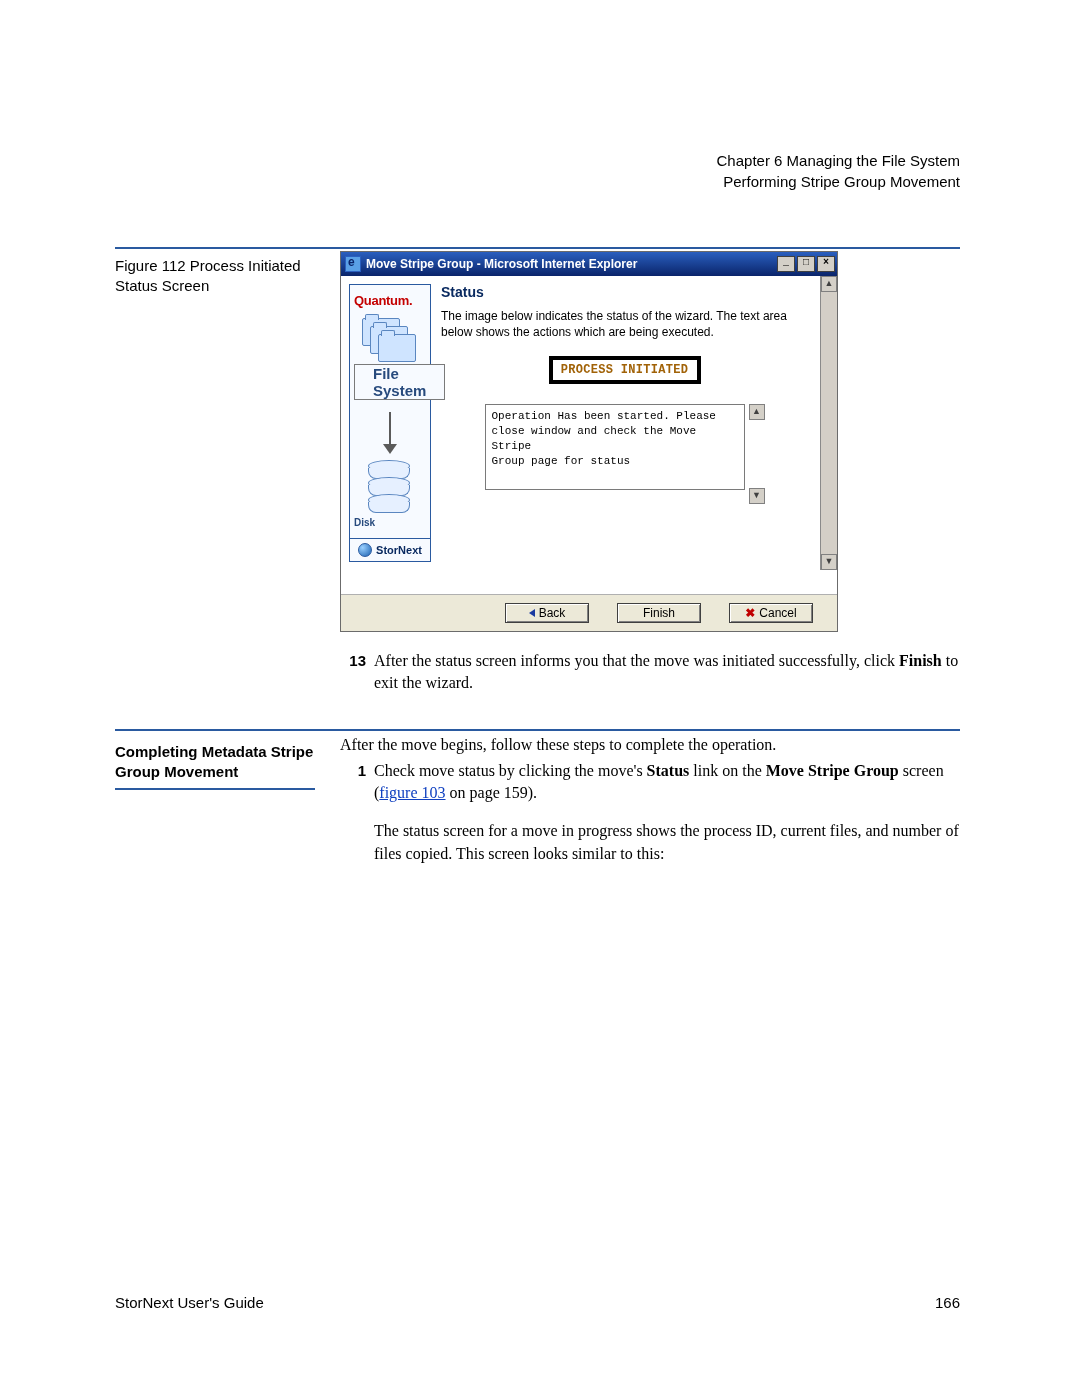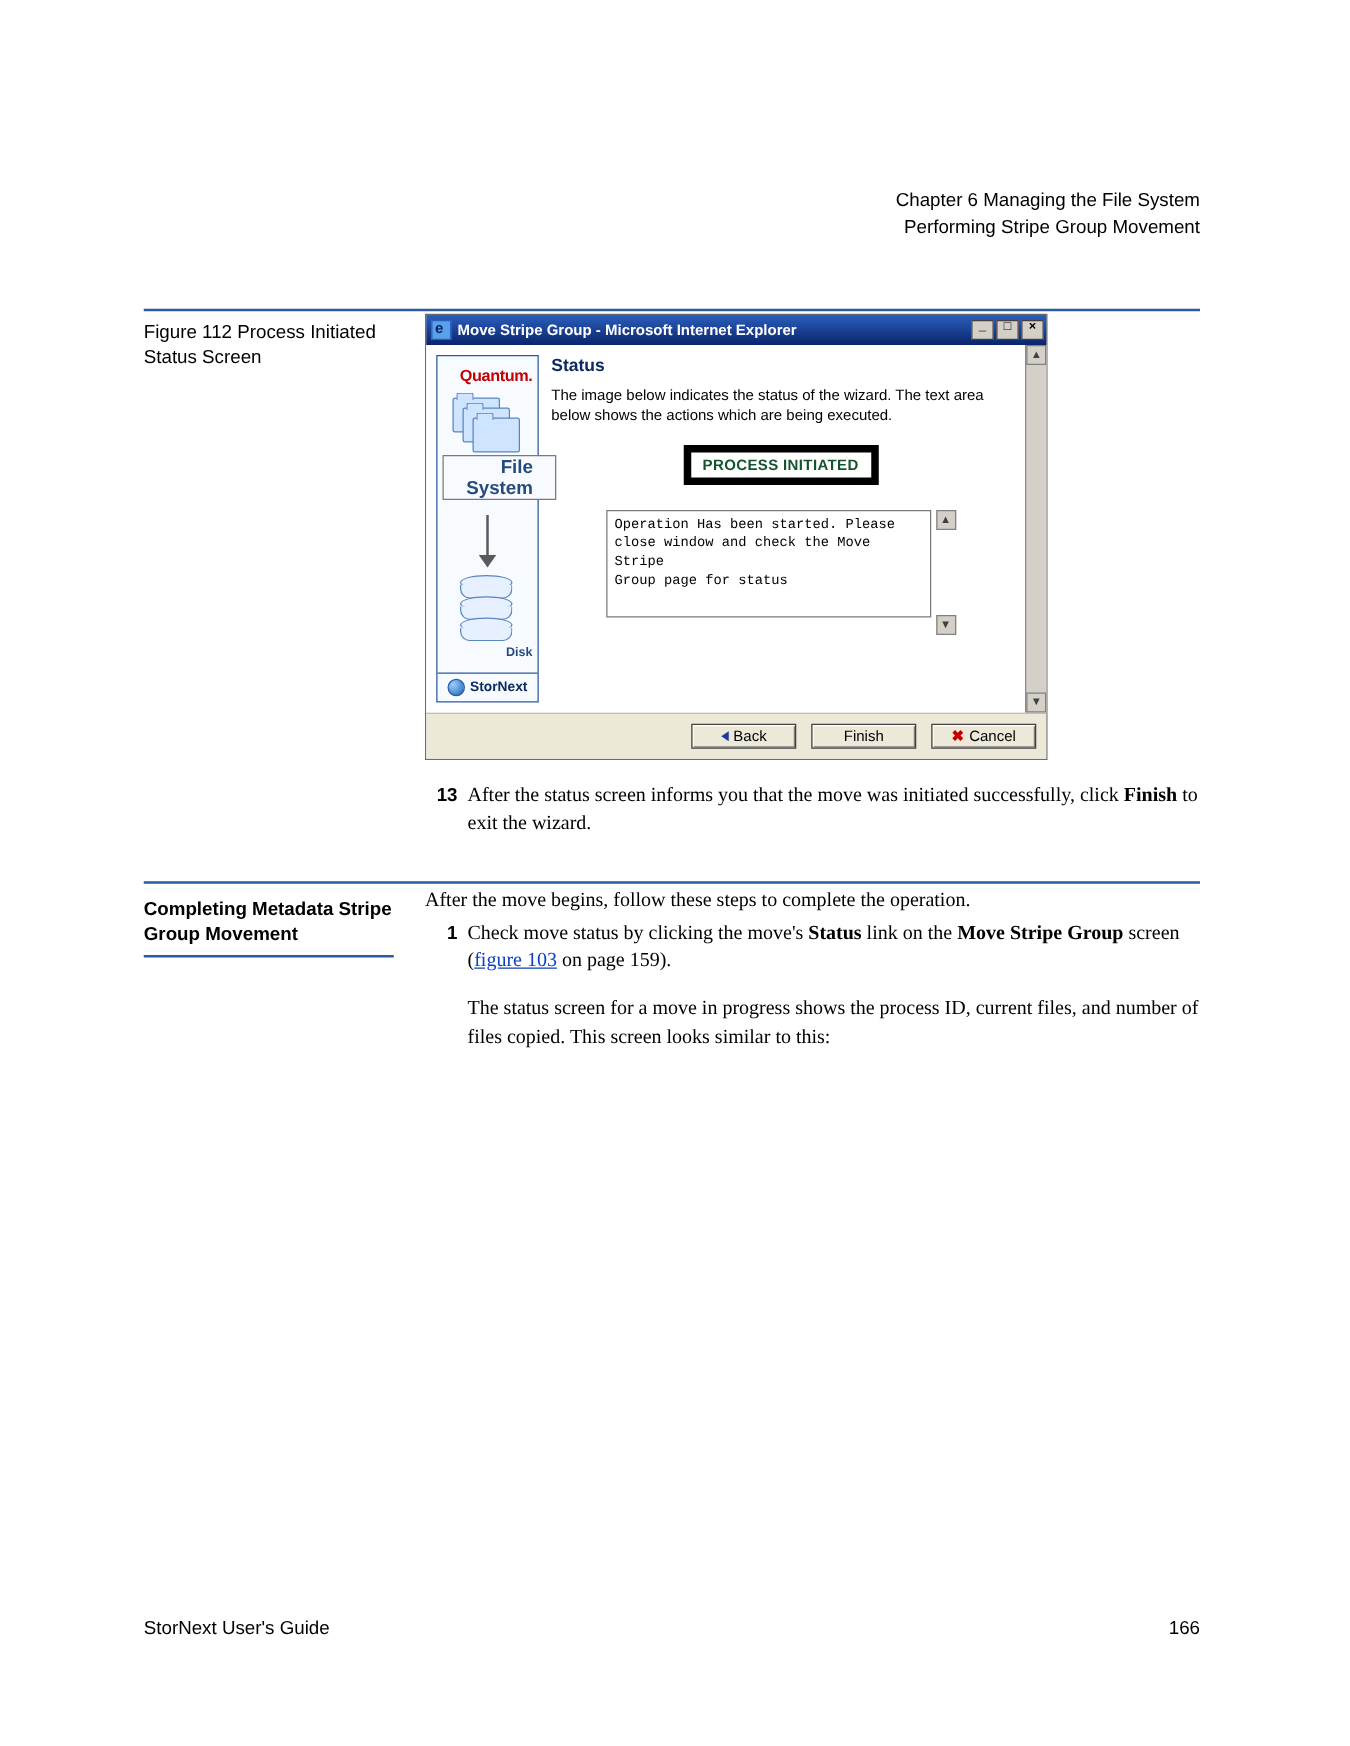--- a/index.html
+++ b/index.html
@@ -129,21 +129,21 @@
     display: flex;
     padding: 8px;
     box-sizing: border-box;
   }
   .sidebar {
     width: 82px;
     border: 1px solid #2a5aa0;
     background: #f7faff;
     padding: 8px 4px 4px 4px;
     box-sizing: border-box;
-    text-align: right;
+    text-align: left;
   }
   .quantum-logo {
     color: #c40000;
     font-weight: bold;
     font-size: 13px;
     font-family: Arial, sans-serif;
     margin-bottom: 10px;
     letter-spacing: -0.3px;
   }
   .folder-stack {
@@ -254,28 +254,29 @@
   .wiz-text {
     font-size: 12px;
     line-height: 1.35;
     color: #000;
     margin-bottom: 16px;
   }
   .badge {
     display: block;
     width: 140px;
     margin: 0 auto 20px auto;
-    border: 6px solid #000000;
+    border: 4px solid #000000;
     text-align: center;
     font-weight: bold;
     font-size: 12px;
-    color: #14532d;
+    color: #a16207;
     padding: 3px 2px;
     background: #fff;
     letter-spacing: 0.3px;
+    font-family: Liberation Mono, monospace;
   }
   .msgbox-wrap {
     width: 280px;
     margin: 0 auto;
     position: relative;
   }
   .msgbox {
     width: 260px;
     height: 86px;
     border: 1px solid #7a7a7a;
@@ -294,24 +295,25 @@
     top: 0;
     width: 16px;
     height: 100px;
     display: flex;
     flex-direction: column;
     justify-content: space-between;
   }
   .button-row {
     background: #ece9d8;
     border-top: 1px solid #b0b0b0;
-    padding: 8px 8px;
+    padding: 8px 24px;
     display: flex;
     justify-content: flex-end;
-    gap: 12px;
+    gap: 28px;
+    margin-top: 24px;
   }
   .btn {
     min-width: 66px;
     border: 1px solid #404040;
     background: #ece9d8;
     padding: 2px 8px;
     font-size: 12px;
     display: inline-flex;
     align-items: center;
     justify-content: center;

